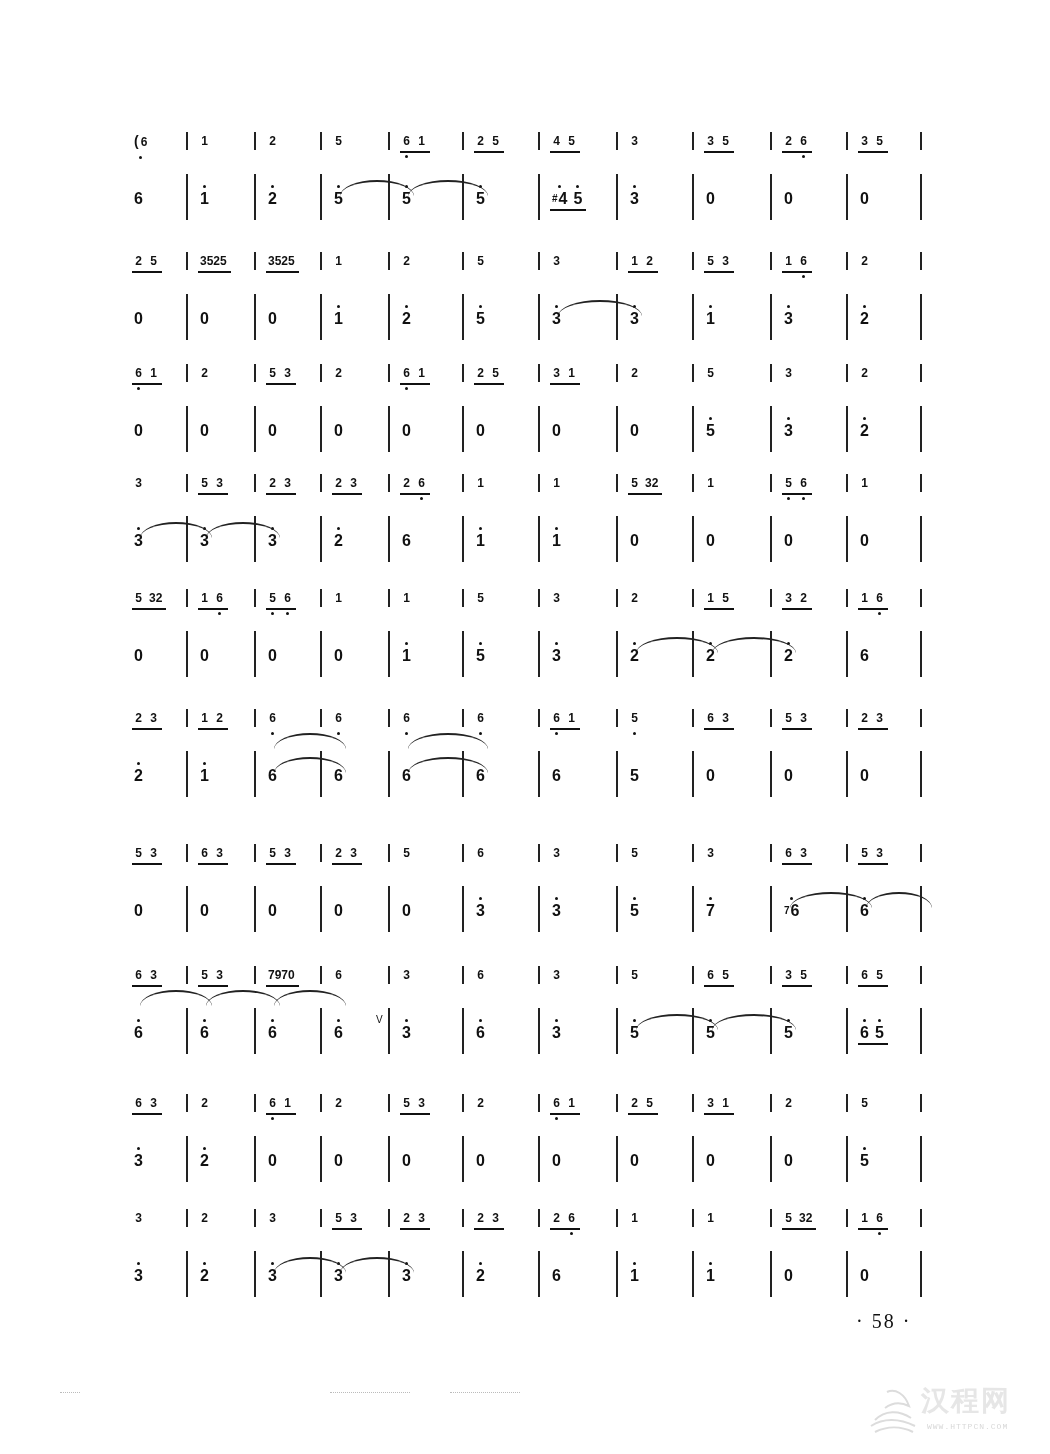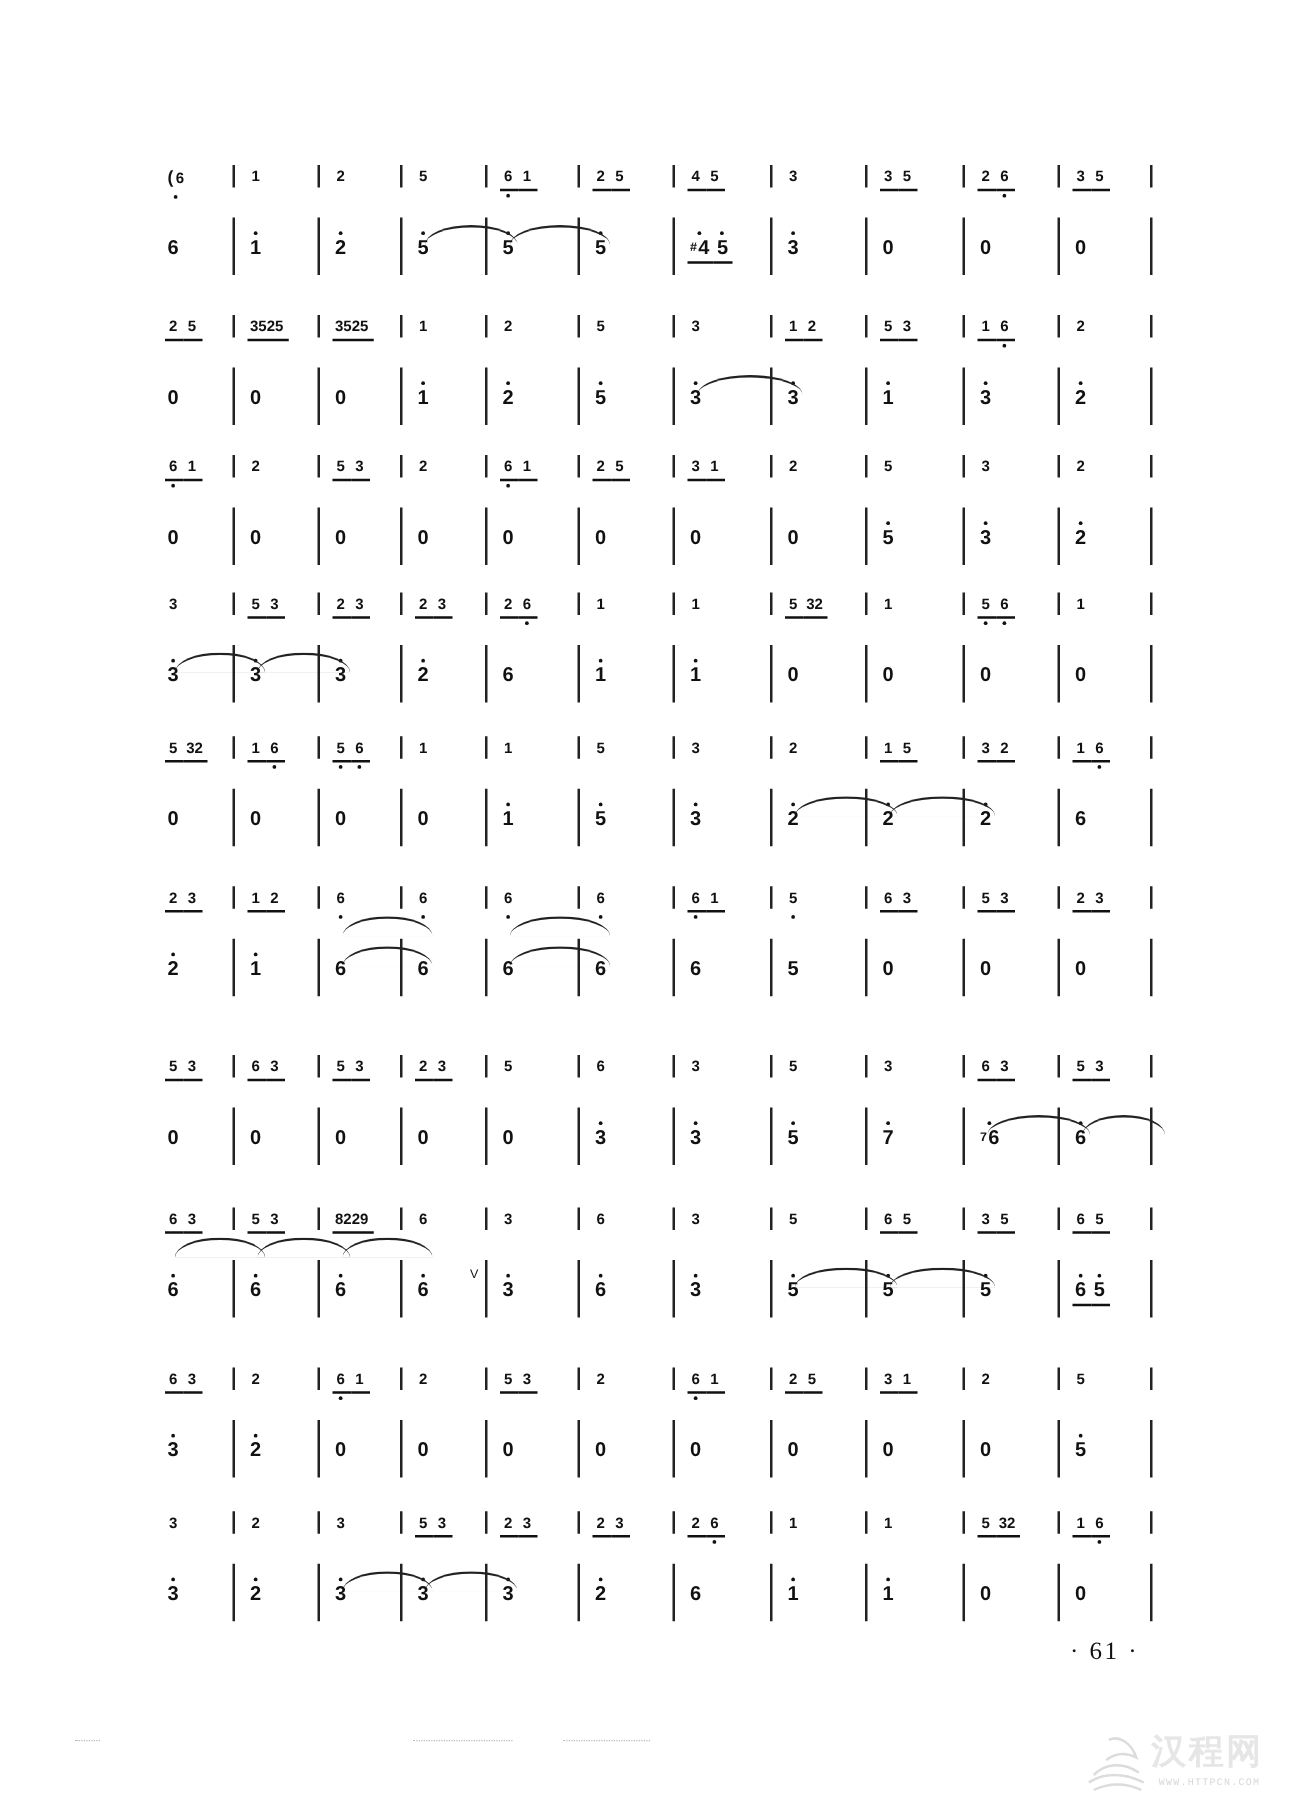--- a/index.html
+++ b/index.html
@@ -751,21 +751,21 @@
         <div class="cell" style="left: 14px; width: 50px;">
           <span class="note u">6</span>
           <span class="note u">3</span>
         </div>
         <div class="cell" style="left: 80px; width: 52px;">
           <span class="note u">5</span>
           <span class="note u">3</span>
         </div>
         <div class="barline" style="left: 66px;"></div>
         <div class="cell" style="left: 148px; width: 50px;">
-          <span class="note u">8229</span>
+          <span class="note u">7970</span>
         </div>
         <div class="barline" style="left: 134px;"></div>
         <div class="cell" style="left: 214px; width: 52px;">
           <span class="note">6</span>
         </div>
         <div class="barline" style="left: 200px;"></div>
         <div class="cell" style="left: 282px; width: 58px;">
           <span class="note">3</span>
         </div>
         <div class="barline" style="left: 268px;"></div>
@@ -1049,21 +1049,21 @@
           <span class="note">0</span>
         </div>
         <div class="barline" style="left: 726px;"></div>
         <div class="barline" style="left: 800px;"></div>
         <div class="slur" style="left: 154px; width: 72px; top: 6px;"></div>
         <div class="slur" style="left: 220px; width: 74px; top: 6px;"></div>
       </div>
     </div>
   </div>
 
-<div class="pagenum">· 61 ·</div>
+<div class="pagenum">· 58 ·</div>
 
 <div class="footer-dots" style="left:60px;width:20px"></div>
 <div class="footer-dots" style="left:330px;width:80px"></div>
 <div class="footer-dots" style="left:450px;width:70px"></div>
 
 <div class="watermark">
   <svg width="56" height="60" viewBox="0 0 56 60">
     <g fill="none" stroke="#dcdcdc" stroke-width="2">
       <path d="M10 40 C20 30, 34 30, 46 38"></path>
       <path d="M6 46 C18 38, 34 38, 50 46"></path>

